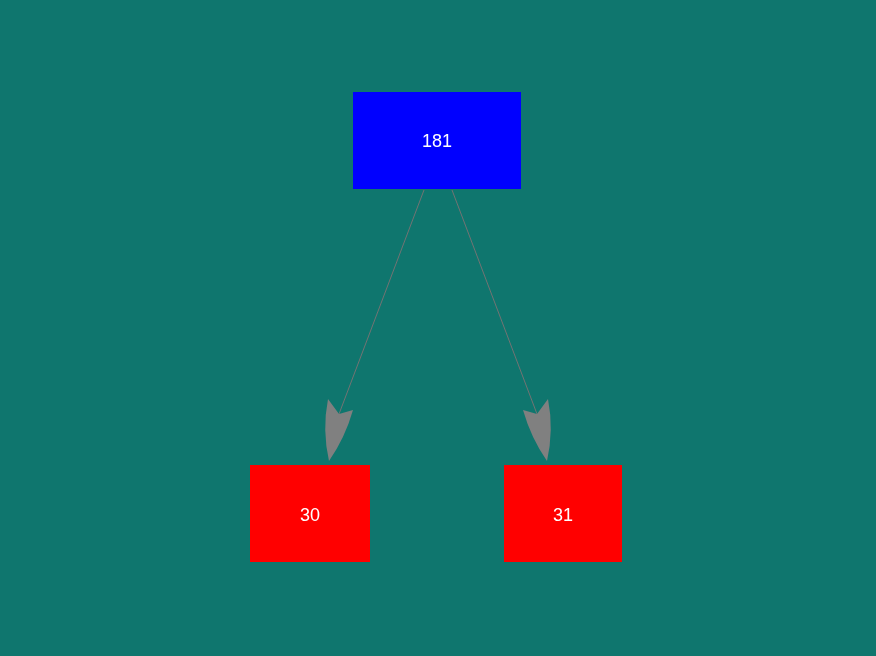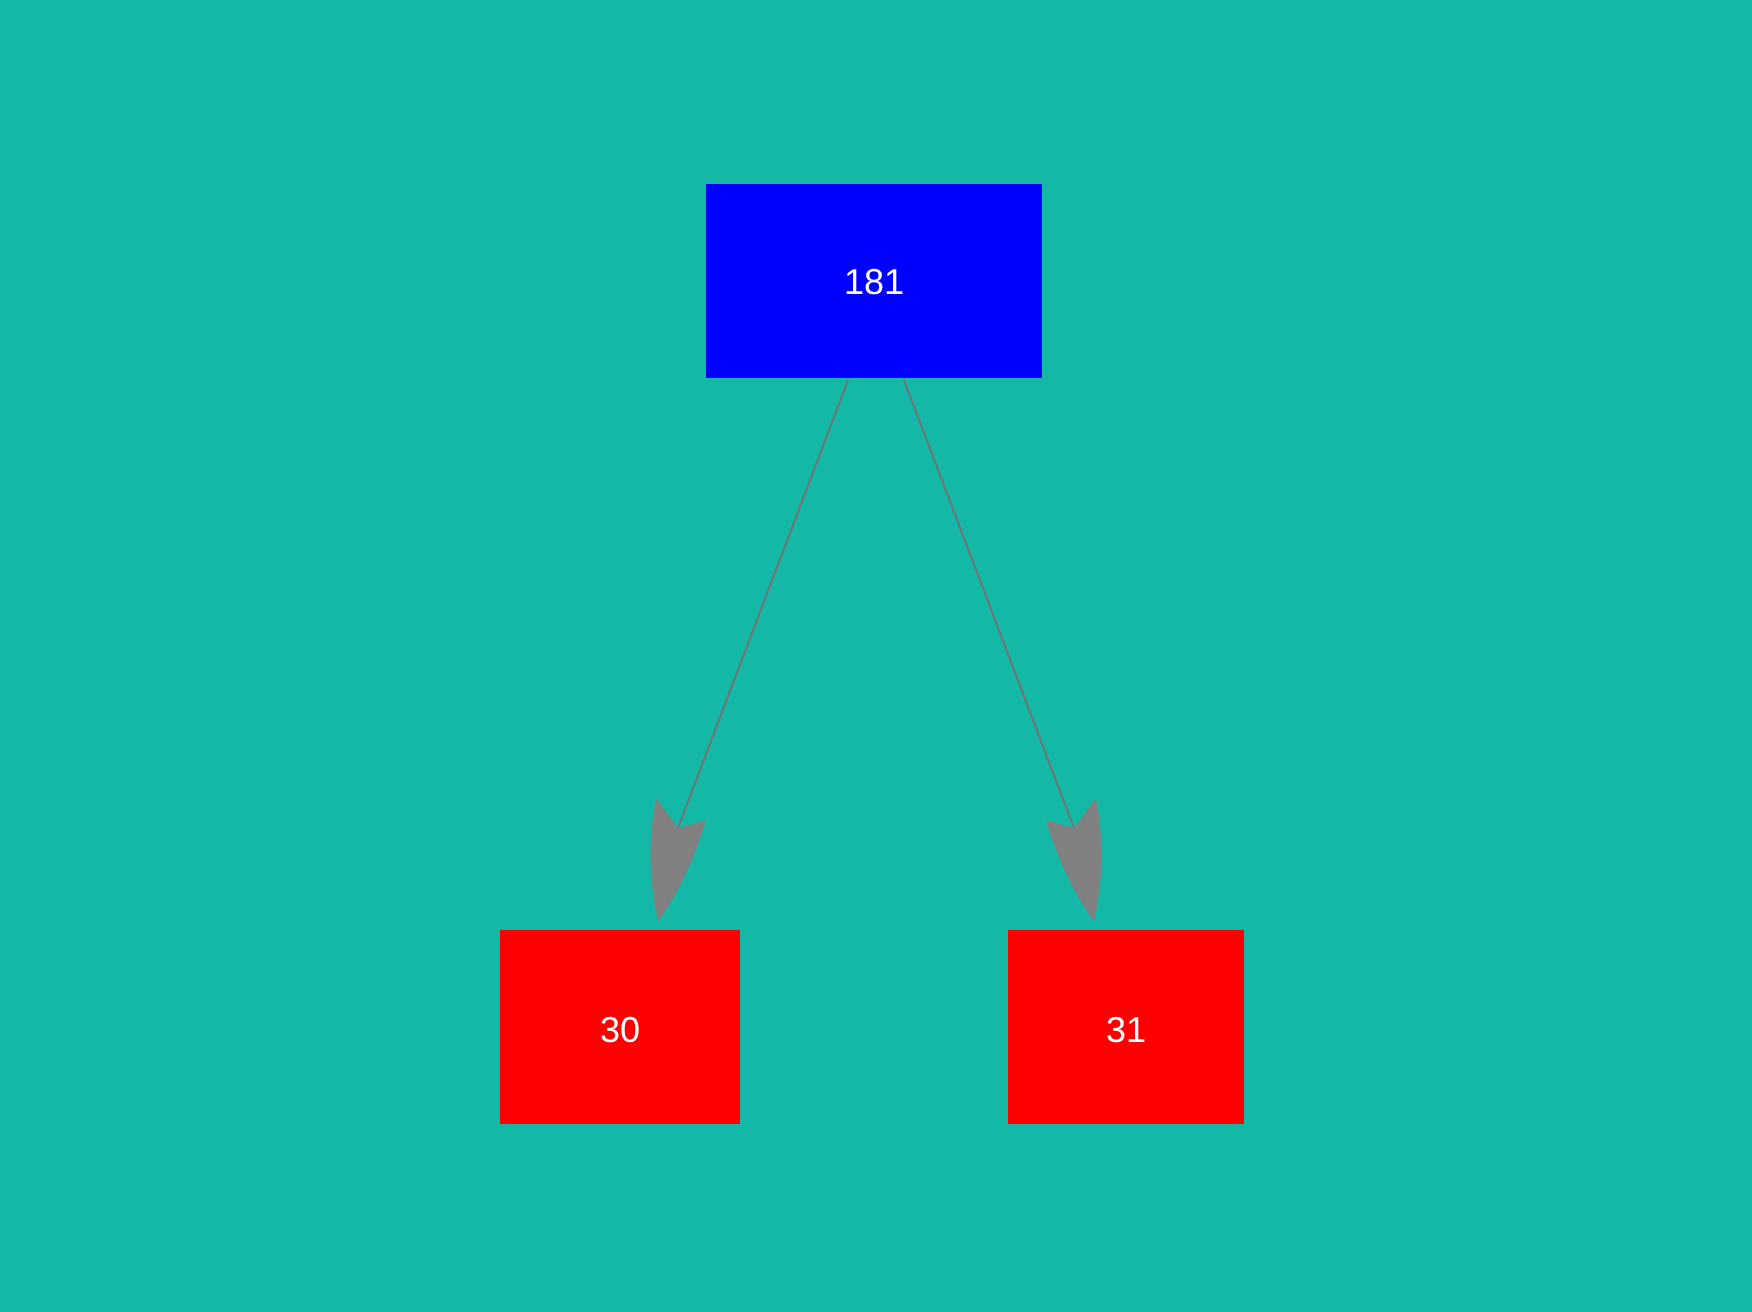--- a/index.html
+++ b/index.html
@@ -4,21 +4,21 @@
 <style>
   html, body {
     margin: 0;
     padding: 0;
     background: #ffffff;
   }
   .canvas {
     position: relative;
     width: 876px;
     height: 656px;
-    background: #14b8a6;
+    background: #0f766e;
     overflow: hidden;
   }
   svg {
     display: block;
   }
   .edge-line {
     stroke-width: 1;
     fill: none;
   }
   .arrowhead {

